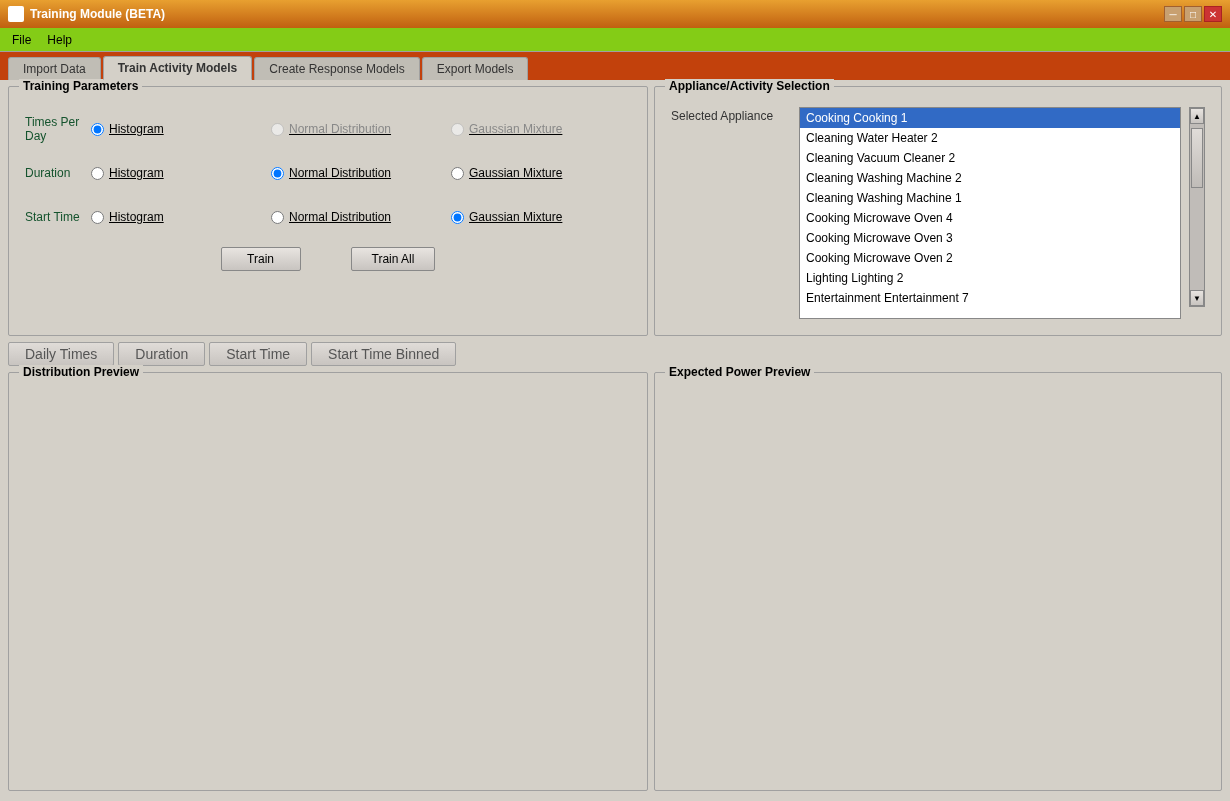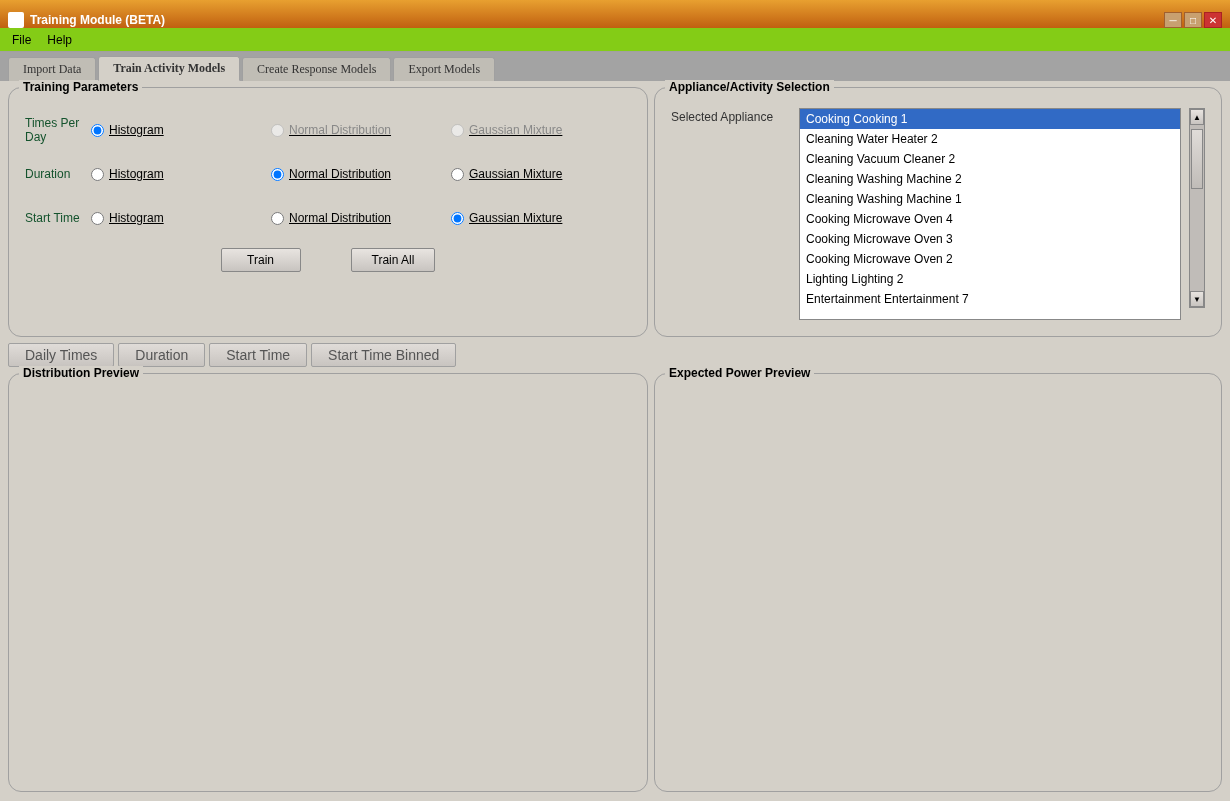--- a/index.html
+++ b/index.html
@@ -11,21 +11,21 @@
       height: 801px;
       overflow: hidden;
     }
 
     
     .title-bar {
       background: linear-gradient(to bottom, #e8a030, #c06010);
       color: white;
       height: 28px;
       display: flex;
-      align-items: flex-end;
+      align-items: center;
       padding: 0 8px;
       justify-content: space-between;
     }
     .title-bar-left {
       display: flex;
       align-items: center;
       gap: 6px;
     }
     .title-bar-icon {
       width: 16px;
@@ -71,23 +71,22 @@
       padding: 2px 8px;
       cursor: pointer;
       font-size: 12px;
     }
 
     
     .tab-bar {
       display: flex;
       align-items: center;
       padding: 4px 8px 0 8px;
-      background: #a3a3a3;
+      background: #c2410c;
       gap: 2px;
-      font-family: Liberation Serif, serif;
     }
     .tab {
       padding: 4px 14px;
       border: 1px solid #a0a0a0;
       border-bottom: none;
       background: #c0bdb5;
       cursor: pointer;
       font-size: 12px;
       border-radius: 3px 3px 0 0;
       color: #333;
@@ -113,21 +112,21 @@
     
     .top-row {
       display: flex;
       gap: 6px;
     }
 
     
     .panel {
       border: 1px solid #a0a0a0;
       background: #d4d0c8;
-      border-radius: 13px;
+      border-radius: 2px;
       position: relative;
     }
     .panel-title {
       position: absolute;
       top: -8px;
       left: 10px;
       background: #d4d0c8;
       padding: 0 4px;
       font-weight: bold;
       font-size: 12px;

